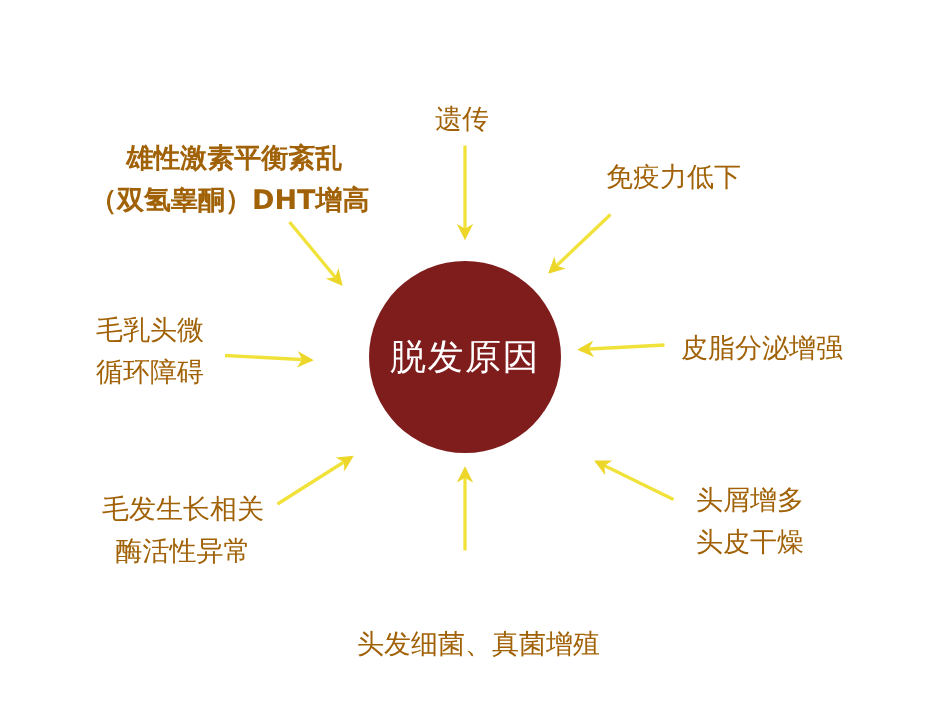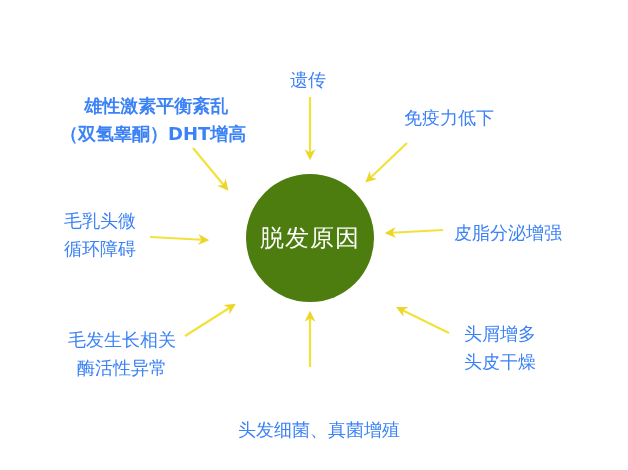--- a/index.html
+++ b/index.html
@@ -1,26 +1,26 @@
 <!DOCTYPE html>
 <html><head>
   <meta charset="utf-8">
   <style>
     html, body { margin: 0; padding: 0; background: #ffffff; }
     body { width: 628px; height: 470px; position: relative; overflow: hidden;
            font-family: "DejaVu Sans", "Liberation Sans", sans-serif; }
     #canvas { position: absolute; left: 0; top: 0; width: 628px; height: 470px; }
     .center-circle {
       position: absolute; left: 246px; top: 174px; width: 128px; height: 128px;
-      border-radius: 50%; background: #4d7c0f;
+      border-radius: 50%; background: #7f1d1d;
       display: flex; align-items: center; justify-content: center;
     }
     .center-label { color: #ffffff; font-size: 24px; letter-spacing: 1px; }
     .cause {
-      position: absolute; color: #3b82f6; font-size: 18px; line-height: 28px;
+      position: absolute; color: #a16207; font-size: 18px; line-height: 28px;
       white-space: nowrap;
     }
     .cause .line { display: block; }
     .arrows { position: absolute; left: 0; top: 0; }
   </style>
 </head>
 <body>
 
 <div id="canvas">
 

